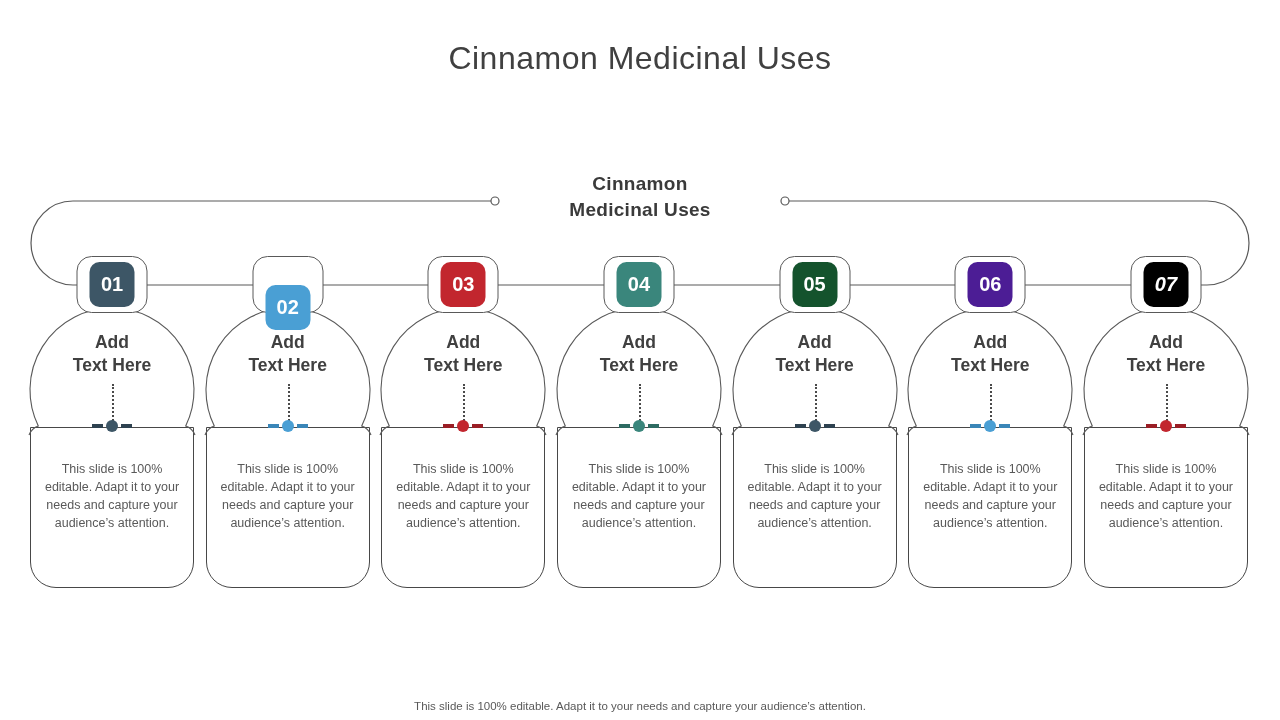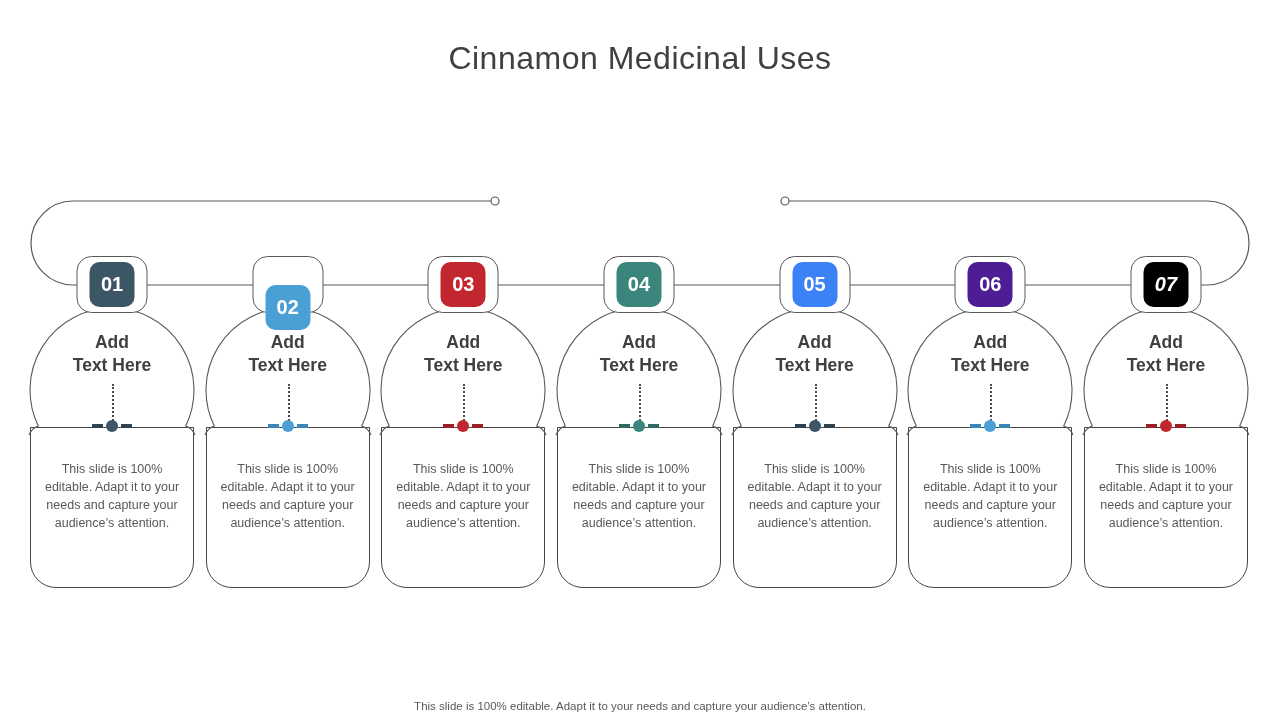--- a/index.html
+++ b/index.html
@@ -86,20 +86,22 @@
 
 <div class="slide-title">Cinnamon Medicinal Uses</div>
 
 <svg class="racetrack" viewBox="0 0 1280 720">
   <path d="M 491 201 H 73 A 42 42 0 0 0 73 285 H 1207 A 42 42 0 0 0 1207 201 H 789" fill="none" stroke="#595959" stroke-width="1.2"></path>
   <circle cx="495" cy="201" r="4" fill="#ffffff" stroke="#595959" stroke-width="1.2"></circle>
   <circle cx="785" cy="201" r="4" fill="#ffffff" stroke="#595959" stroke-width="1.2"></circle>
 </svg>
 
 <div class="center-label">
+  <div>Cinnamon</div>
+  <div>Medicinal Uses</div>
 </div>
 
 <div class="columns">
 
   <div class="column">
     <svg class="dome" viewBox="-85 -84 170 130">
         <path d="M -83 45 Q -80 38 -73.7 36 A 82 82 0 1 1 73.7 36 Q 80 38 83 45" fill="none" stroke="#595959" stroke-width="1.1"></path>
       </svg>
     <div class="badge">
         <div class="badge-inner" style="background-color: rgb(61, 86, 102);">01</div>
@@ -183,21 +185,21 @@
     <div class="card">
         <div class="card-text">This slide is 100% editable. Adapt it to your needs and capture your audience’s attention.</div>
       </div>
   </div>
 
   <div class="column">
     <svg class="dome" viewBox="-85 -84 170 130">
         <path d="M -83 45 Q -80 38 -73.7 36 A 82 82 0 1 1 73.7 36 Q 80 38 83 45" fill="none" stroke="#595959" stroke-width="1.1"></path>
       </svg>
     <div class="badge">
-        <div class="badge-inner" style="background-color: #3b82f6; text-align: center;">05</div>
+        <div class="badge-inner" style="background-color: #14532d; text-align: center;">05</div>
       </div>
     <div class="add-text">
         <div>Add</div>
         <div>Text Here</div>
       </div>
     <div class="dotted"></div>
     <div class="marker">
         <span class="dash" style="background-color: rgb(46, 66, 80);"></span>
         <span class="dot" style="background-color: rgb(61, 86, 102);"></span>
         <span class="dash" style="background-color: rgb(46, 66, 80);"></span>

